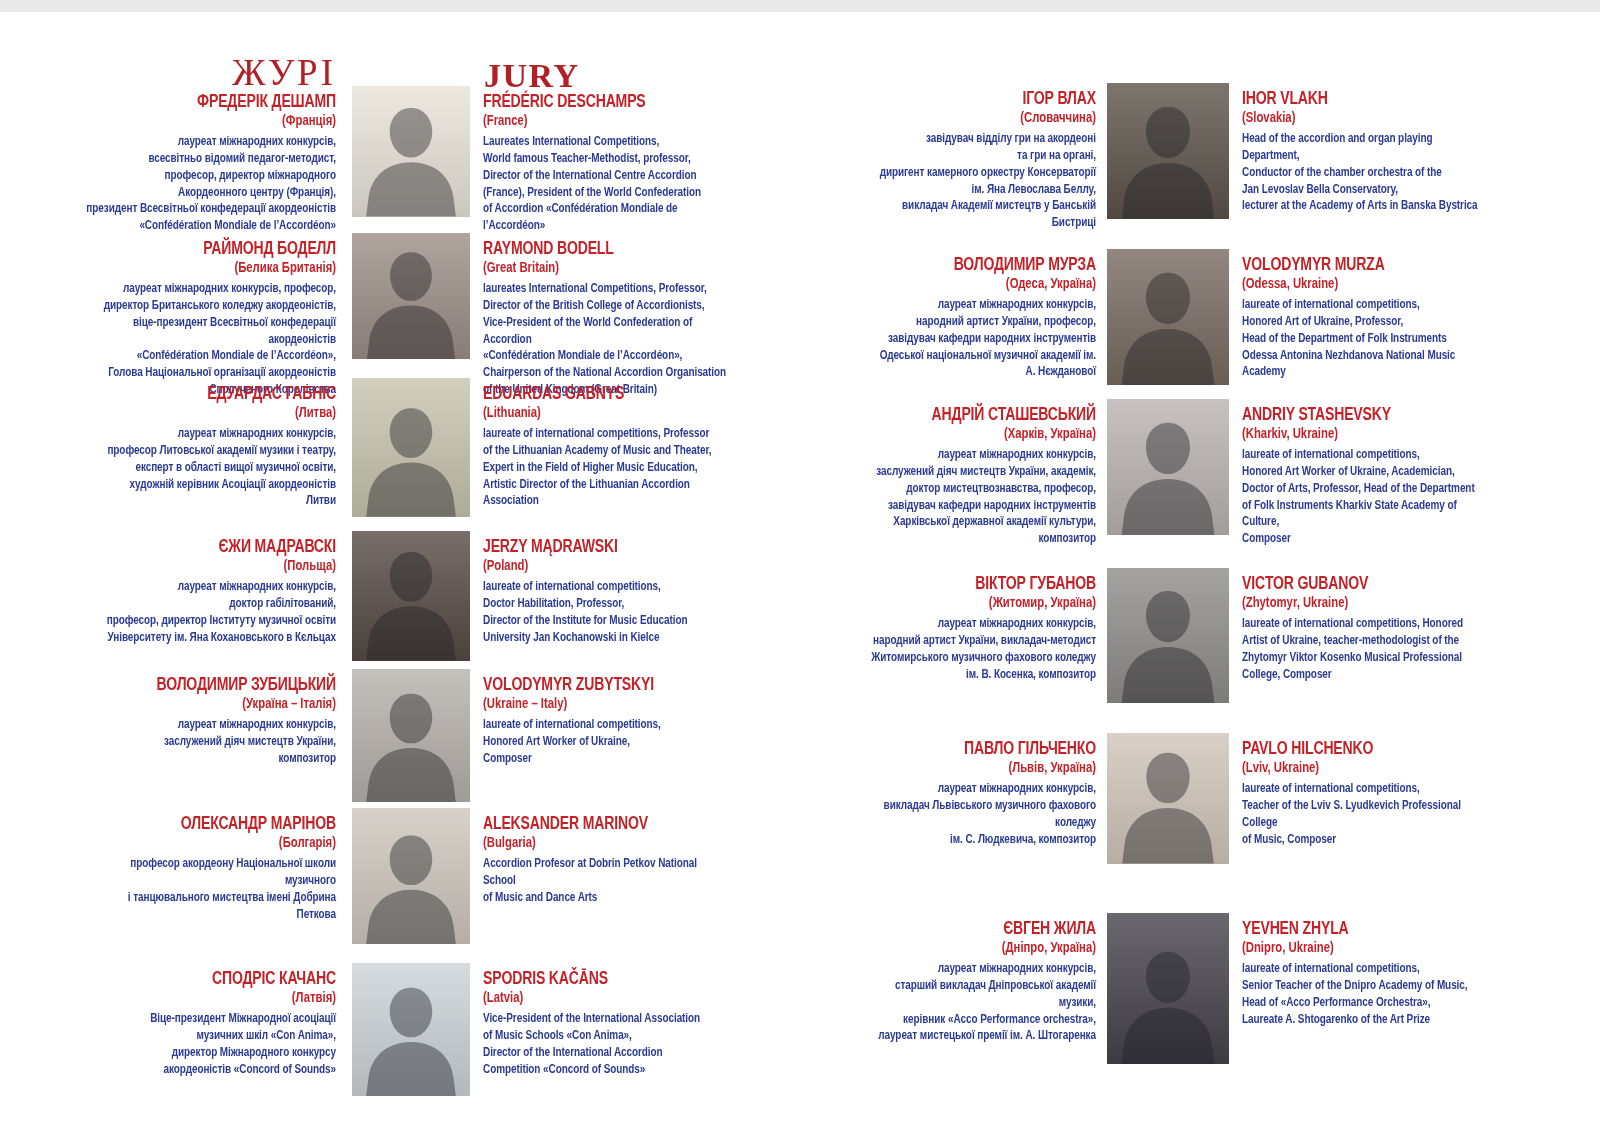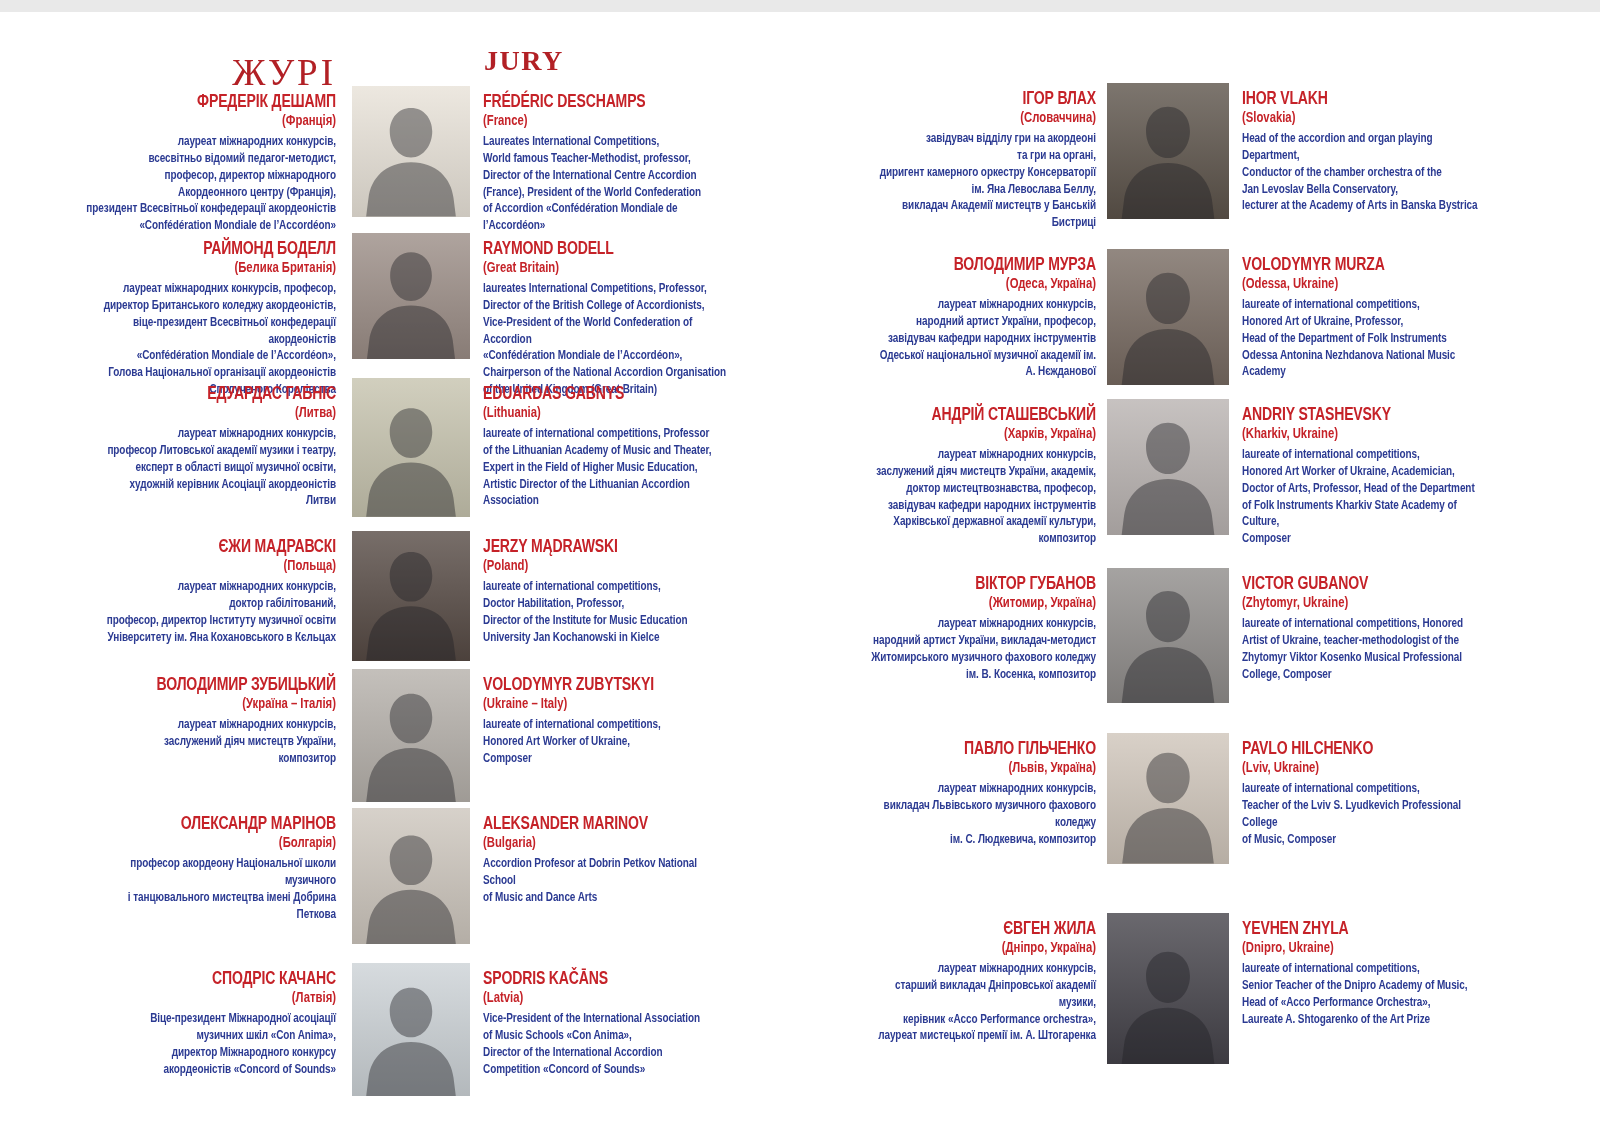--- a/index.html
+++ b/index.html
@@ -8,21 +8,21 @@
     background:var(--page_bg,#fff);
     font-family:"Liberation Sans",sans-serif;
     overflow:hidden;
   }
   .page{position:absolute;top:0;height:100%;width:800px;}
   .page-left{left:0;}
   .page-right{left:784px;}
 
   .hdr{position:absolute;margin:0;font-family:"Liberation Serif",serif;color:var(--header_red,#b22025);}
   .hdr-uk{top:42px;right:464px;font-size:37px;font-weight:500;letter-spacing:3px;line-height:1;}
-  .hdr-en{top:35px;left:484px;font-size:28px;font-weight:700;letter-spacing:1.5px;line-height:1;}
+  .hdr-en{top:47px;left:484px;font-size:34px;font-weight:700;letter-spacing:1.5px;line-height:1;}
 
   .entry{position:absolute;left:0;top:0;width:100%;height:0;}
 
   .col{position:absolute;top:0;}
   .col-uk{width:360px;text-align:right;transform:scaleX(0.78);transform-origin:right top;}
   .col-en{width:380px;text-align:left;transform:scaleX(0.78);transform-origin:left top;}
   .page-left  .col-uk{right:464px;}
   .page-left  .col-en{left:483px;}
   .page-right .col-uk{right:488px;}
   .page-right .col-en{left:458px;}

